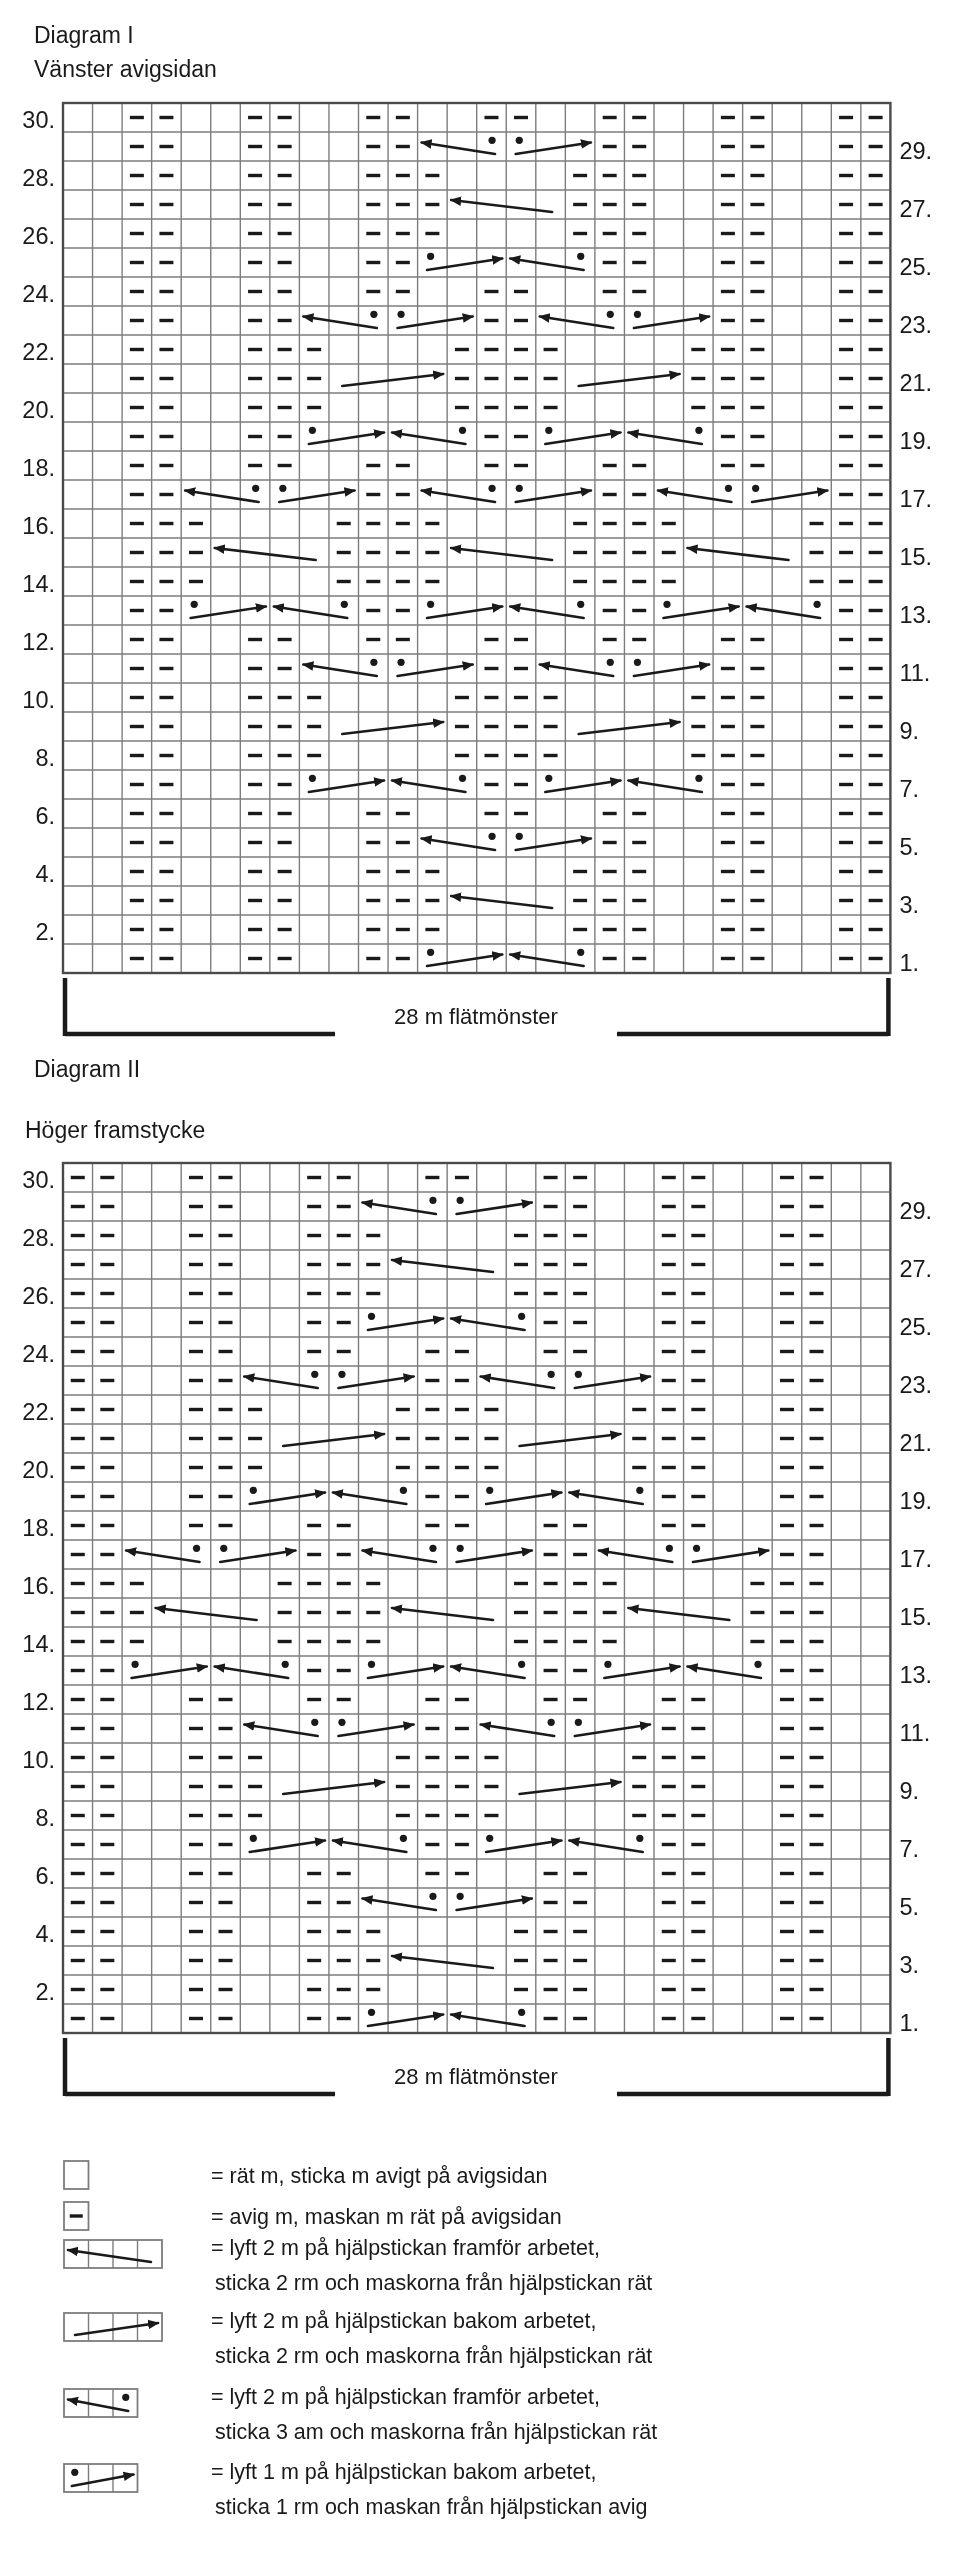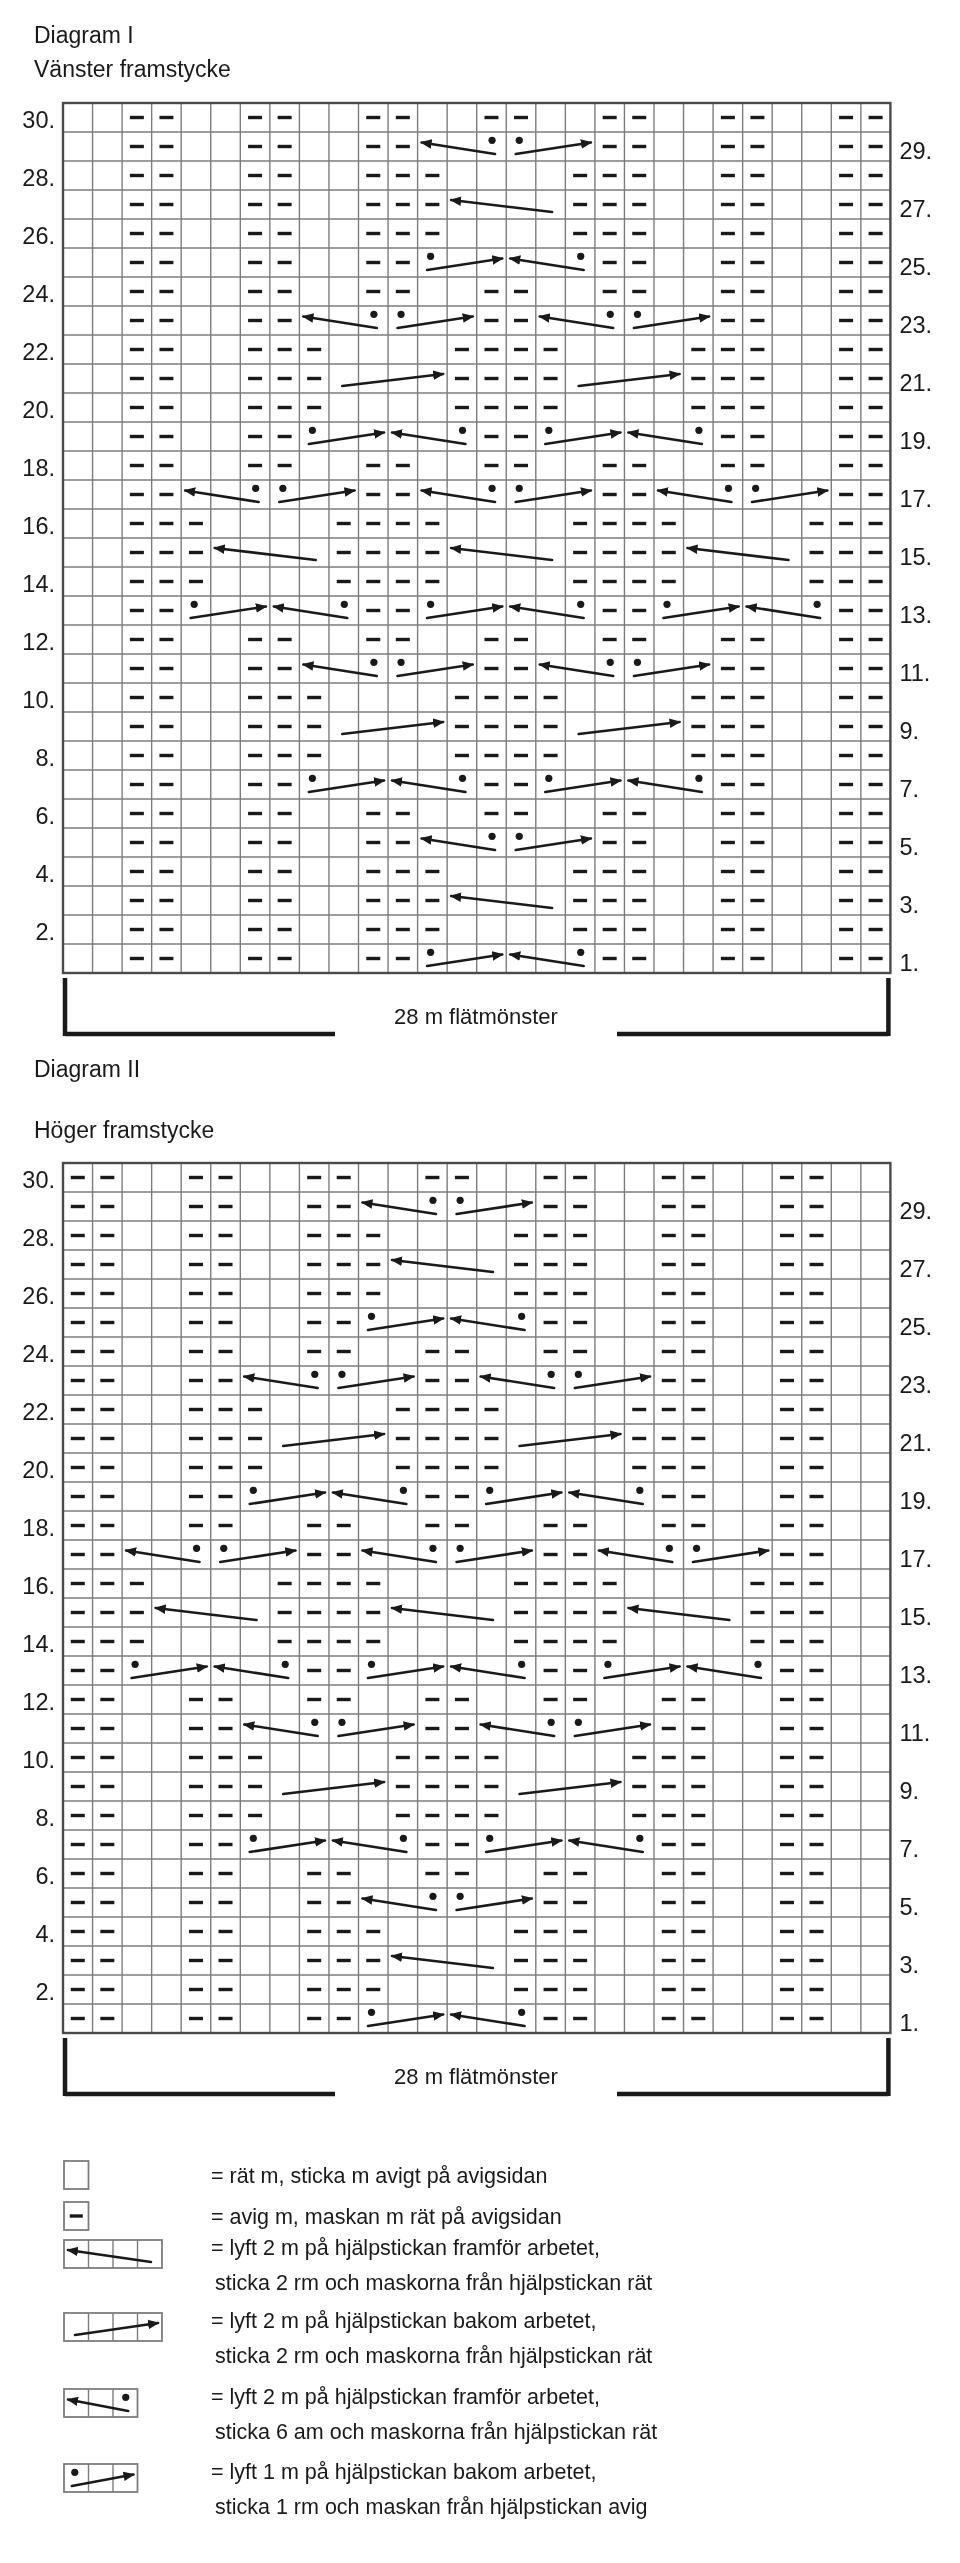--- a/index.html
+++ b/index.html
@@ -1368,30 +1368,30 @@
           <line x1="113" y1="2464" x2="113" y2="2492" stroke="#7d7d7d" stroke-width="1.4"></line>
           <g>
             <line x1="71.84" y1="2486" x2="133.5" y2="2474.5" stroke="#1a1a1a" stroke-width="2.6" stroke-linecap="round" marker-end="url(#arw)"></line>
             <circle cx="74.78" cy="2472.3" r="3.6" fill="#1a1a1a"></circle>
           </g>
         </g>
       </g>
     </svg>
 
   <div class="abs title" style="left:34px;top:22px;">Diagram I</div>
-  <div class="abs subtitle" style="left:34px;top:56px;">Vänster framstycke</div>
+  <div class="abs subtitle" style="left:34px;top:56px;">Vänster avigsidan</div>
   <div class="abs bracket-label" style="left:476px;top:1004px;">28 m flätmönster</div>
 
   <div class="abs title" style="left:34px;top:1056px;text-align:center;">Diagram II</div>
-  <div class="abs subtitle" style="left:34px;top:1117px;">Höger framstycke</div>
+  <div class="abs subtitle" style="left:25px;top:1117px;">Höger framstycke</div>
   <div class="abs bracket-label" style="left:476px;top:2064px;">28 m flätmönster</div>
 
   <div class="abs legend-line" style="left:166px;top:2164px;">= rät m, sticka m avigt på avigsidan</div>
   <div class="abs legend-line" style="left:166px;top:2205px;">= avig m, maskan m rät på avigsidan</div>
   <div class="abs legend-line" style="left:166px;top:2236px;">= lyft 2 m på hjälpstickan framför arbetet,</div>
   <div class="abs legend-line" style="left:170px;top:2271px;">sticka 2 rm och maskorna från hjälpstickan rät</div>
   <div class="abs legend-line" style="left:166px;top:2309px;">= lyft 2 m på hjälpstickan bakom arbetet,</div>
   <div class="abs legend-line" style="left:170px;top:2344px;">sticka 2 rm och maskorna från hjälpstickan rät</div>
   <div class="abs legend-line" style="left:166px;top:2385px;">= lyft 2 m på hjälpstickan framför arbetet,</div>
-  <div class="abs legend-line" style="left:170px;top:2420px;">sticka 6 am och maskorna från hjälpstickan rät</div>
+  <div class="abs legend-line" style="left:170px;top:2420px;">sticka 3 am och maskorna från hjälpstickan rät</div>
   <div class="abs legend-line" style="left:166px;top:2460px;text-align:right;">= lyft 1 m på hjälpstickan bakom arbetet,</div>
   <div class="abs legend-line" style="left:170px;top:2495px;">sticka 1 rm och maskan från hjälpstickan avig</div>
 </div>
 
 </body></html>

